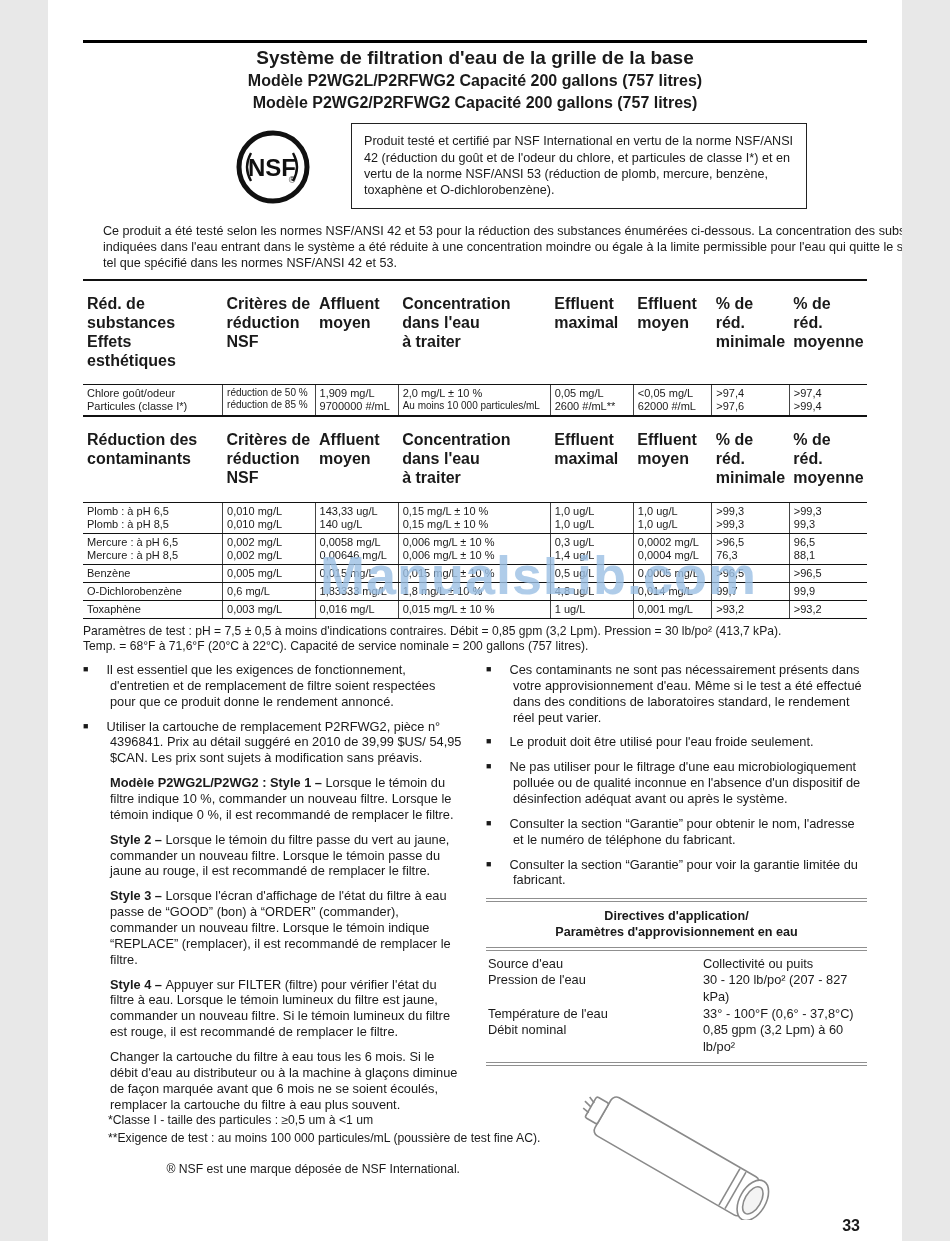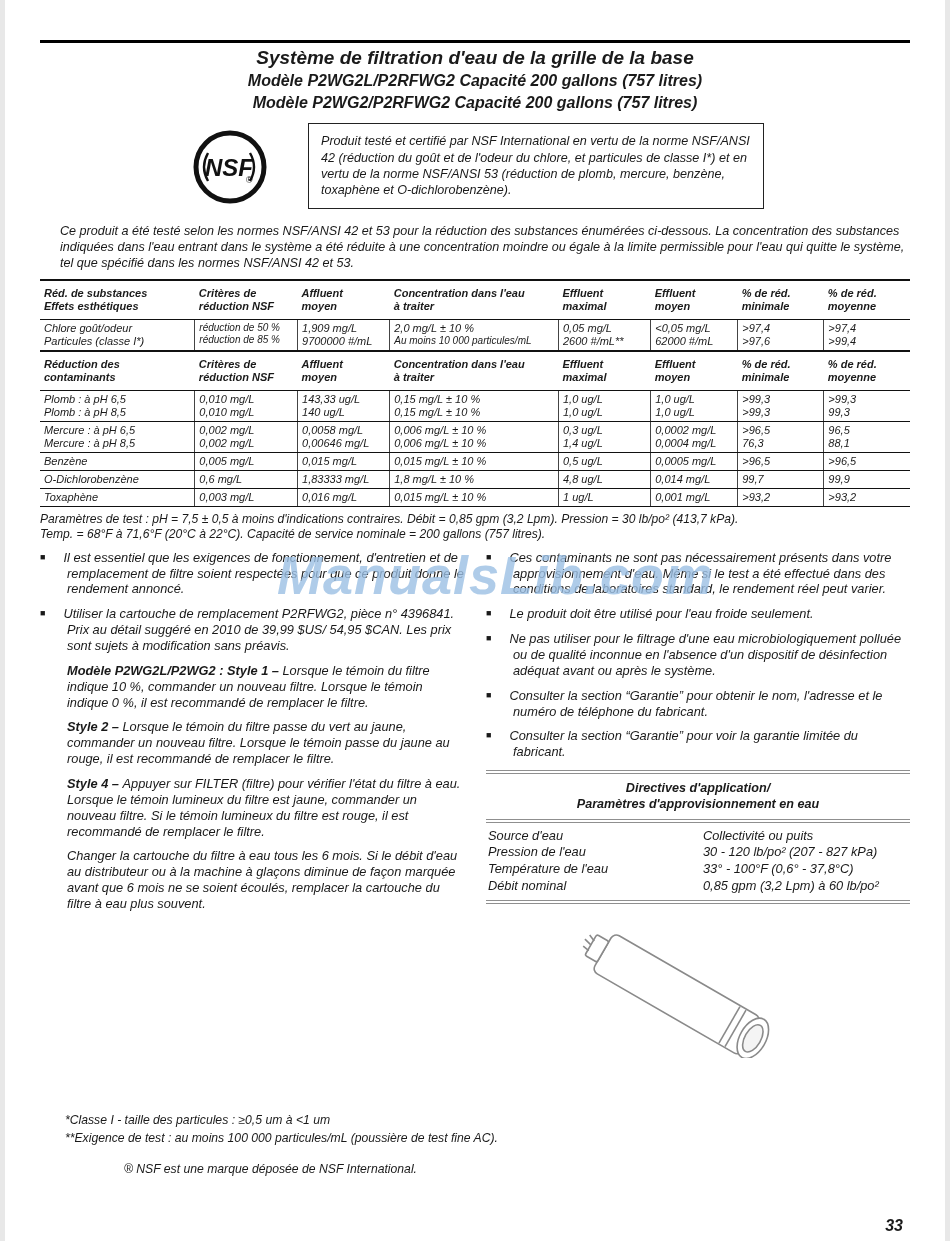--- a/index.html
+++ b/index.html
@@ -1,37 +1,37 @@
 <!DOCTYPE html>
 <html><head>
 <meta charset="utf-8">
 <style>
   html,body{margin:0;padding:0;background:#e8e8e8;}
   .page{
-    position:relative;width:940px;height:1241px;margin:0 auto;background:#ffffff;
-    font-family:"Liberation Sans", sans-serif;color:#1a1a1a;overflow:hidden;font-style:italic;
+    position:relative;width:854px;height:1241px;margin:0 auto;background:#ffffff;
+    font-family:"Liberation Sans", sans-serif;color:#1a1a1a;overflow:hidden;
   }
   .inner{position:absolute;left:35px;right:35px;top:0;}
   .top-rule{border:none;border-top:3px solid #000;margin:40px 0 4px 0;}
   .title-block{text-align:center;line-height:1.18;}
   .page-title{font-size:19px;font-weight:bold;margin:2px 0 1px 0;}
   .subtitle{font-size:16px;font-weight:bold;margin:3px;}
 
   .nsf-row{display:flex;align-items:flex-start;margin:10px 0 0 150px;}
   .nsf-logo{flex:0 0 auto;margin-top:4px;}
   .cert-box{
     margin-left:38px;width:430px;border:1.5px solid #222;padding:9px 12px;
     font-size:12.6px;line-height:1.3;
   }
 
   .intro{font-size:12.6px;line-height:1.28;margin:14px 0 8px 20px;width:860px;}
 
   table.subst{width:100%;border-collapse:collapse;table-layout:fixed;font-size:11px;line-height:1.18;}
   table.subst th,table.subst td{vertical-align:top;padding:2px 4px 2px 4px;text-align:left;font-weight:normal;}
-  tr.sec-header th{font-weight:bold;font-size:11px;border-top:2px solid #111;border-bottom:1.5px solid #111;padding:6px 4px;}
+  tr.sec-header th{font-weight:bold;font-size:16px;border-top:2px solid #111;border-bottom:1.5px solid #111;padding:14px 4px;}
   tr.data-row td{border-left:1px solid #444;border-bottom:1.5px solid #111;}
   tr.data-row td:first-child{border-left:none;}
   table.subst{border-bottom:1px solid #111;}
   td div.small{font-size:10px;}
 
   .params{font-size:12.1px;line-height:1.25;margin:5px 0 8px 0;}
 
   .cols{display:flex;gap:22px;margin-top:6px;}
   .col{width:433px;}
   .col p{margin:0 0 9px 0;font-size:12.8px;line-height:1.24;}
@@ -348,20 +348,21 @@
       <div>Paramètres de test : pH = 7,5 ± 0,5 à moins d'indications contraires. Débit = 0,85 gpm (3,2 Lpm). Pression = 30 lb/po² (413,7 kPa).</div>
       <div>Temp. = 68°F à 71,6°F (20°C à 22°C). Capacité de service nominale = 200 gallons (757 litres).</div>
     </div>
 
     <div class="cols">
       <div class="col">
           <p class="bullet"><span class="marker">■</span>Il est essentiel que les exigences de fonctionnement, d'entretien et de remplacement de filtre soient respectées pour que ce produit donne le rendement annoncé.</p>
           <p class="bullet"><span class="marker">■</span>Utiliser la cartouche de remplacement P2RFWG2, pièce n° 4396841. Prix au détail suggéré en 2010 de 39,99 $US/ 54,95 $CAN. Les prix sont sujets à modification sans préavis.</p>
           <p class="para"><b>Modèle P2WG2L/P2WG2 : Style 1 – </b>Lorsque le témoin du filtre indique 10 %, commander un nouveau filtre. Lorsque le témoin indique 0 %, il est recommandé de remplacer le filtre.</p>
           <p class="para"><b>Style 2 – </b>Lorsque le témoin du filtre passe du vert au jaune, commander un nouveau filtre. Lorsque le témoin passe du jaune au rouge, il est recommandé de remplacer le filtre.</p>
+          <p class="para"><b>Style 3 – </b>Lorsque l'écran d'affichage de l'état du filtre à eau passe de “GOOD” (bon) à “ORDER” (commander), commander un nouveau filtre. Lorsque le témoin indique “REPLACE” (remplacer), il est recommandé de remplacer le filtre.</p>
           <p class="para"><b>Style 4 – </b>Appuyer sur FILTER (filtre) pour vérifier l'état du filtre à eau. Lorsque le témoin lumineux du filtre est jaune, commander un nouveau filtre. Si le témoin lumineux du filtre est rouge, il est recommandé de remplacer le filtre.</p>
           <p class="para">Changer la cartouche du filtre à eau tous les 6 mois. Si le débit d'eau au distributeur ou à la machine à glaçons diminue de façon marquée avant que 6 mois ne se soient écoulés, remplacer la cartouche du filtre à eau plus souvent.</p>
         </div>
       <div class="col">
         <div>
             <p class="bullet"><span class="marker">■</span>Ces contaminants ne sont pas nécessairement présents dans votre approvisionnement d'eau. Même si le test a été effectué dans des conditions de laboratoires standard, le rendement réel peut varier.</p>
             <p class="bullet"><span class="marker">■</span>Le produit doit être utilisé pour l'eau froide seulement.</p>
             <p class="bullet"><span class="marker">■</span>Ne pas utiliser pour le filtrage d'une eau microbiologiquement polluée ou de qualité inconnue en l'absence d'un dispositif de désinfection adéquat avant ou après le système.</p>
             <p class="bullet"><span class="marker">■</span>Consulter la section “Garantie” pour obtenir le nom, l'adresse et le numéro de téléphone du fabricant.</p>
             <p class="bullet"><span class="marker">■</span>Consulter la section “Garantie” pour voir la garantie limitée du fabricant.</p>

